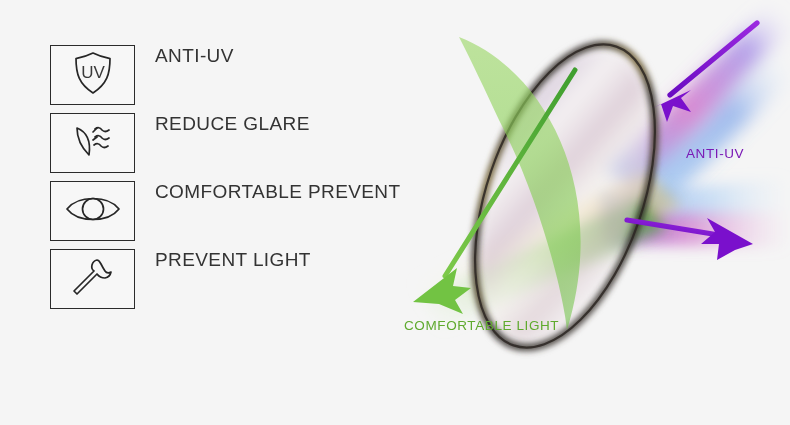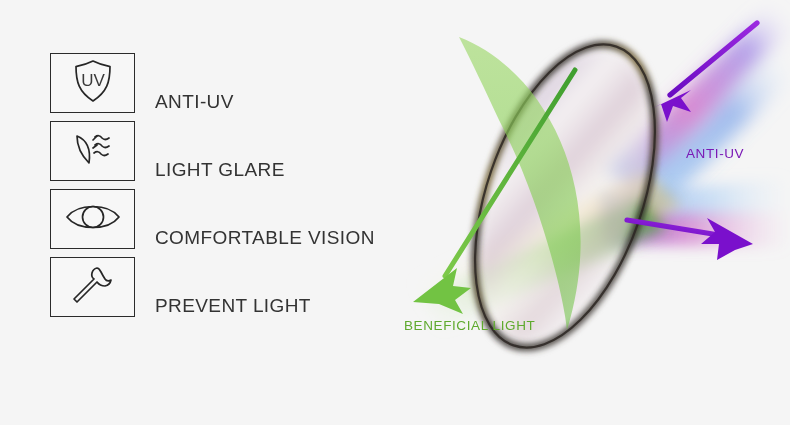--- a/index.html
+++ b/index.html
@@ -23,21 +23,21 @@
 
   
   #feature-list {
     position: absolute;
     left: 50px;
     top: 45px;
     width: 360px;
   }
   .feature-row {
     display: flex;
-    align-items: flex-end;
+    align-items: flex-start;
     height: 68px;
   }
   .feature-icon-box {
     width: 85px;
     height: 60px;
     border: 1.6px solid #2b2b2b;
     background: #f7f7f7;
     display: flex;
     align-items: center;
     justify-content: center;
@@ -125,33 +125,33 @@
           <svg width="56" height="44" viewBox="0 0 56 44">
             <path class="stroke-ic" d="M12 9 C22 13 26 22 24 36 C18 30 12 20 12 9 Z"></path>
             <path class="stroke-ic" d="M30 10 q4 -3 7 1 q3 3 7 0" stroke-width="1.4"></path>
             <path class="stroke-ic" d="M30 18 q4 -3 7 1 q3 3 7 0" stroke-width="1.4"></path>
             <path class="stroke-ic" d="M29 26 q4 -3 7 1 q3 3 7 0" stroke-width="1.4"></path>
             <path class="stroke-ic" d="M28 13 l4 -4" stroke-width="1.2"></path>
             <path class="stroke-ic" d="M28 21 l4 -3" stroke-width="1.2"></path>
           </svg>
         </span>
       </div>
-      <div class="feature-label">LIGHT GLARE</div>
+      <div class="feature-label">REDUCE GLARE</div>
     </div>
 
     <div class="feature-row">
       <div class="feature-icon-box">
         <span>
           <svg width="58" height="34" viewBox="0 0 58 34">
             <path class="stroke-ic" d="M3 17 C14 3 44 3 55 17 C44 31 14 31 3 17 Z"></path>
             <circle class="stroke-ic" cx="29" cy="17" r="10.5"></circle>
           </svg>
         </span>
       </div>
-      <div class="feature-label">COMFORTABLE VISION</div>
+      <div class="feature-label">COMFORTABLE PREVENT</div>
     </div>
 
     <div class="feature-row">
       <div class="feature-icon-box">
         <span>
           <svg width="50" height="44" viewBox="0 0 50 44">
             <path class="stroke-ic" d="M29 5 q-4 1 -5 5 q-1 4 2 6 l-3 3 l-17 17 l3 3 l17 -17 l3 -3 q3 4 8 4 q5 -1 6 -6 q-4 2 -6 -1 q-2 -3 -4 -7 q-2 -4 -4 -4 Z"></path>
           </svg>
         </span>
       </div>
@@ -296,15 +296,15 @@
 
         <g>
           <path d="M180,70 L50,276" stroke="url(#arrGreen)" stroke-width="5" stroke-linecap="round" fill="none"></path>
           <polygon points="18,302 62,268 58,286 76,288 60,300 68,314 44,304" fill="#72c343"></polygon>
         </g>
       </g>
     </svg>
   </div>
 
   <div class="anno-label" id="label-anti-uv">ANTI-UV</div>
-  <div class="anno-label" id="label-beneficial">BENEFICIAL LIGHT</div>
+  <div class="anno-label" id="label-beneficial">COMFORTABLE LIGHT</div>
 
 </div>
 
 </body></html>

